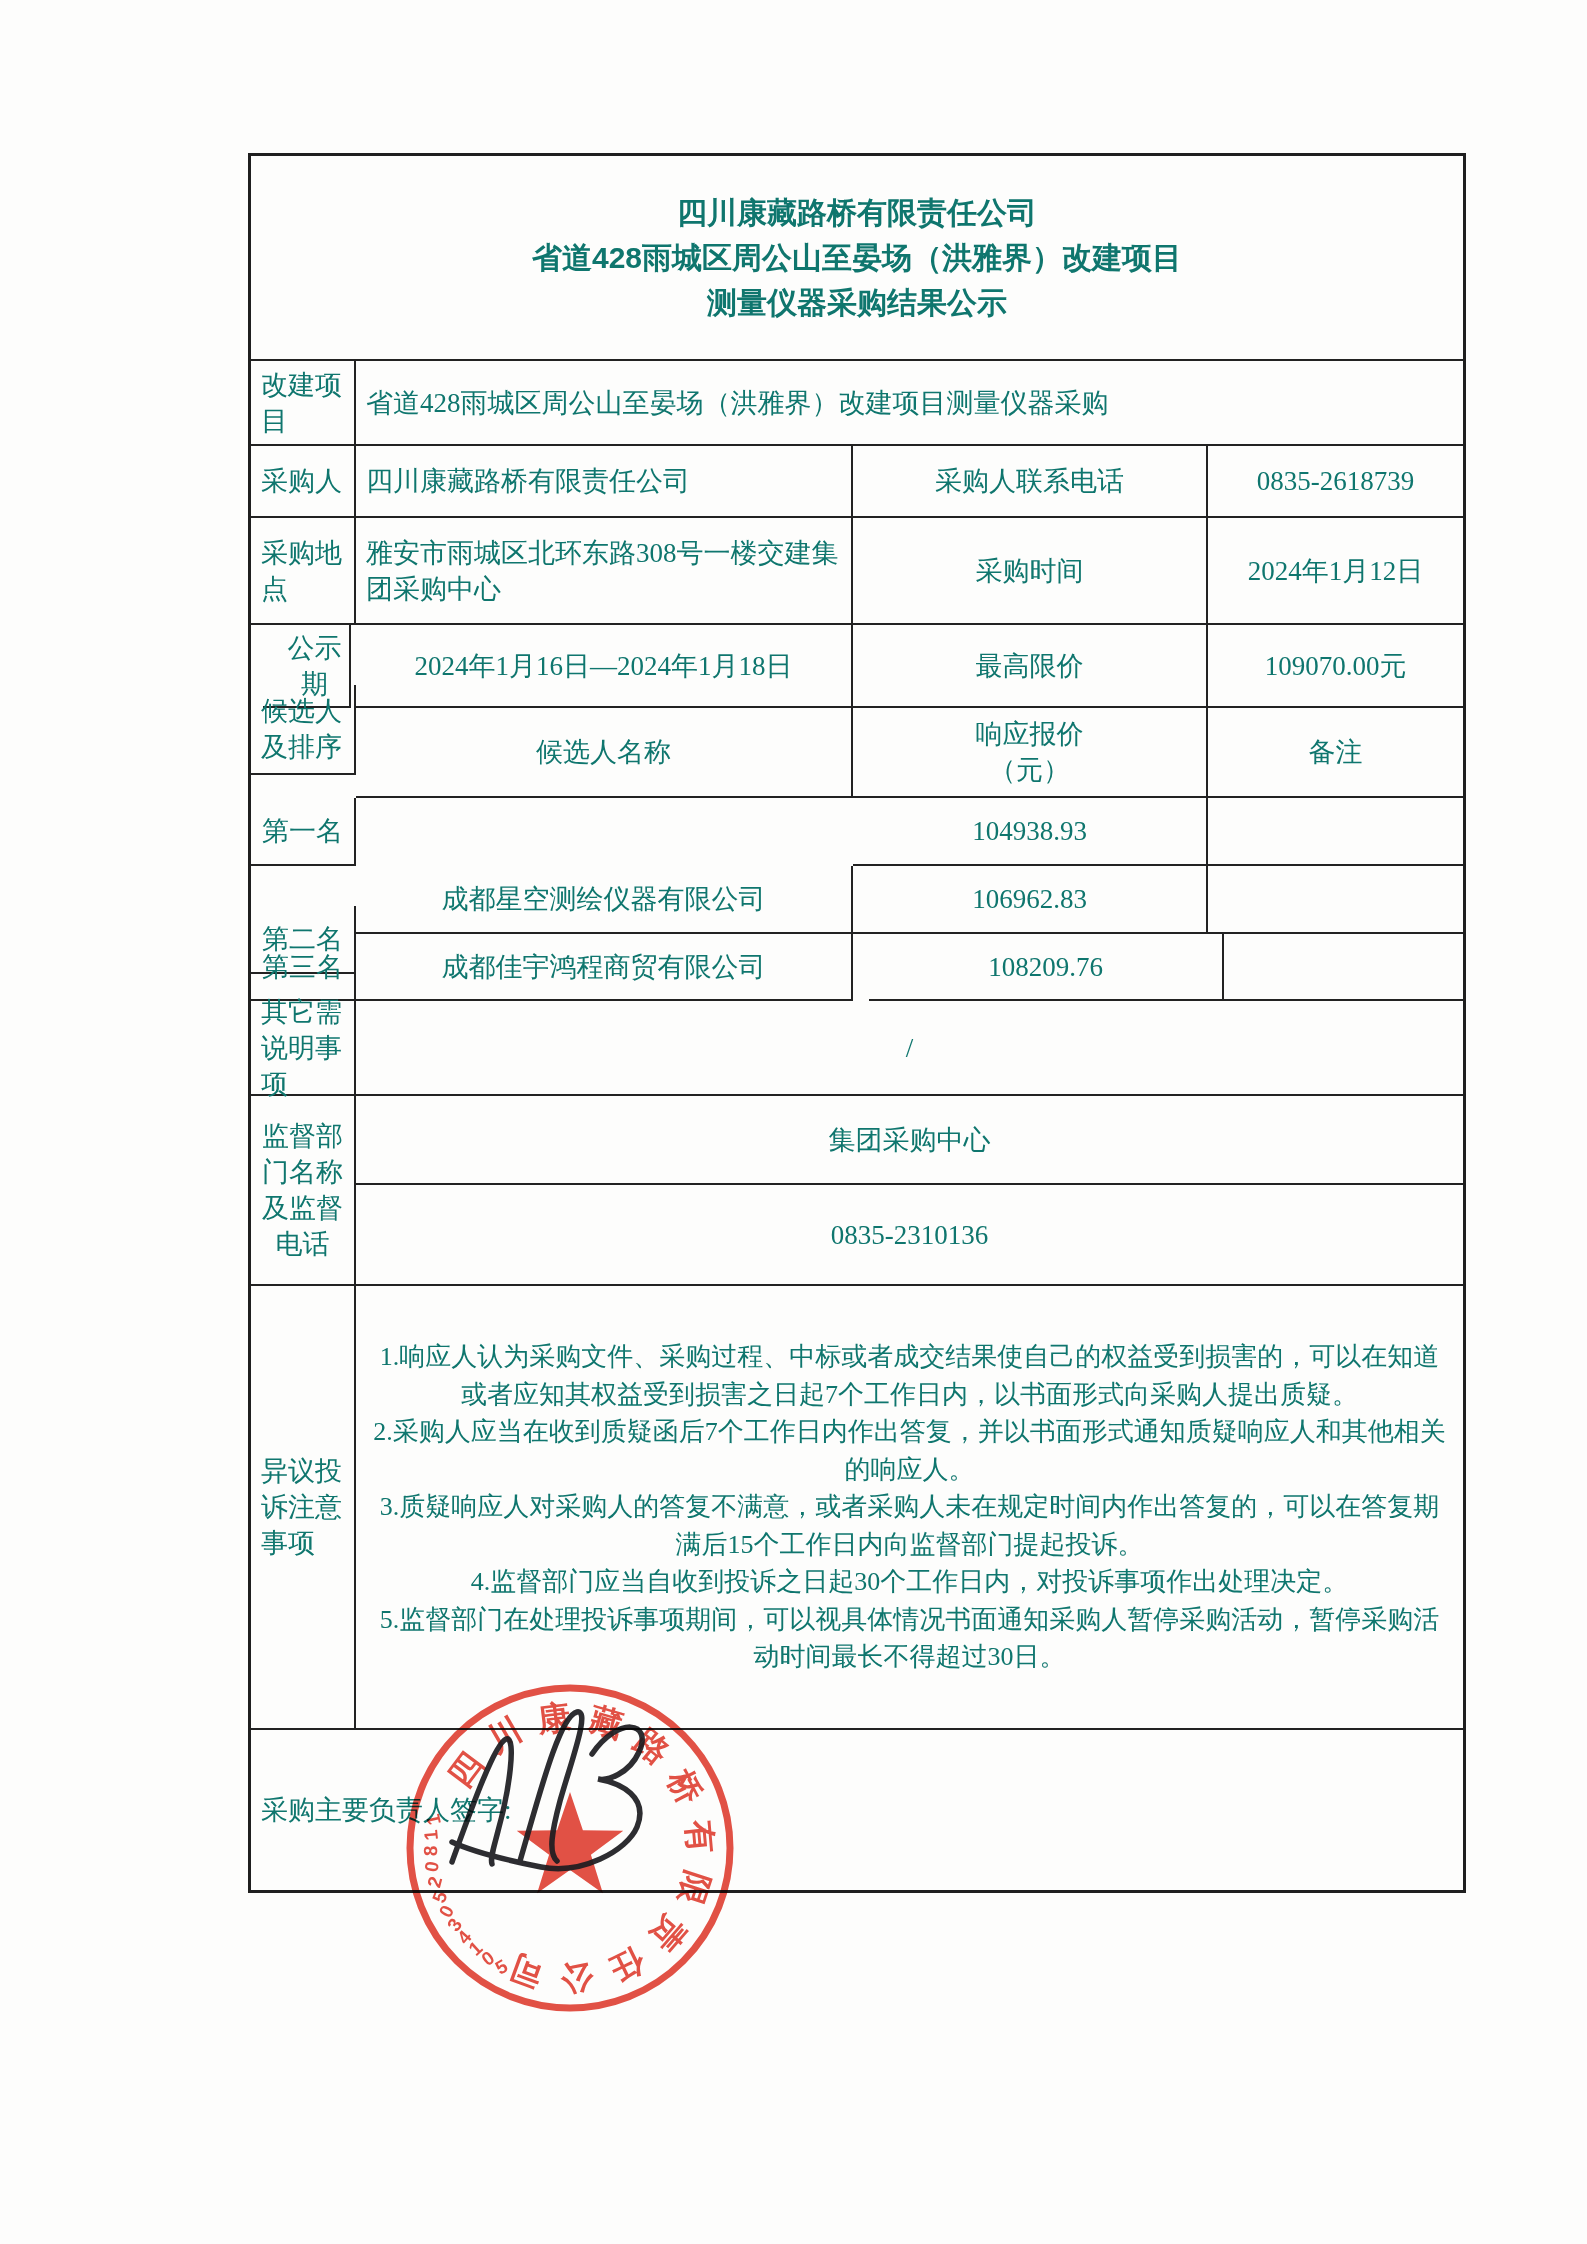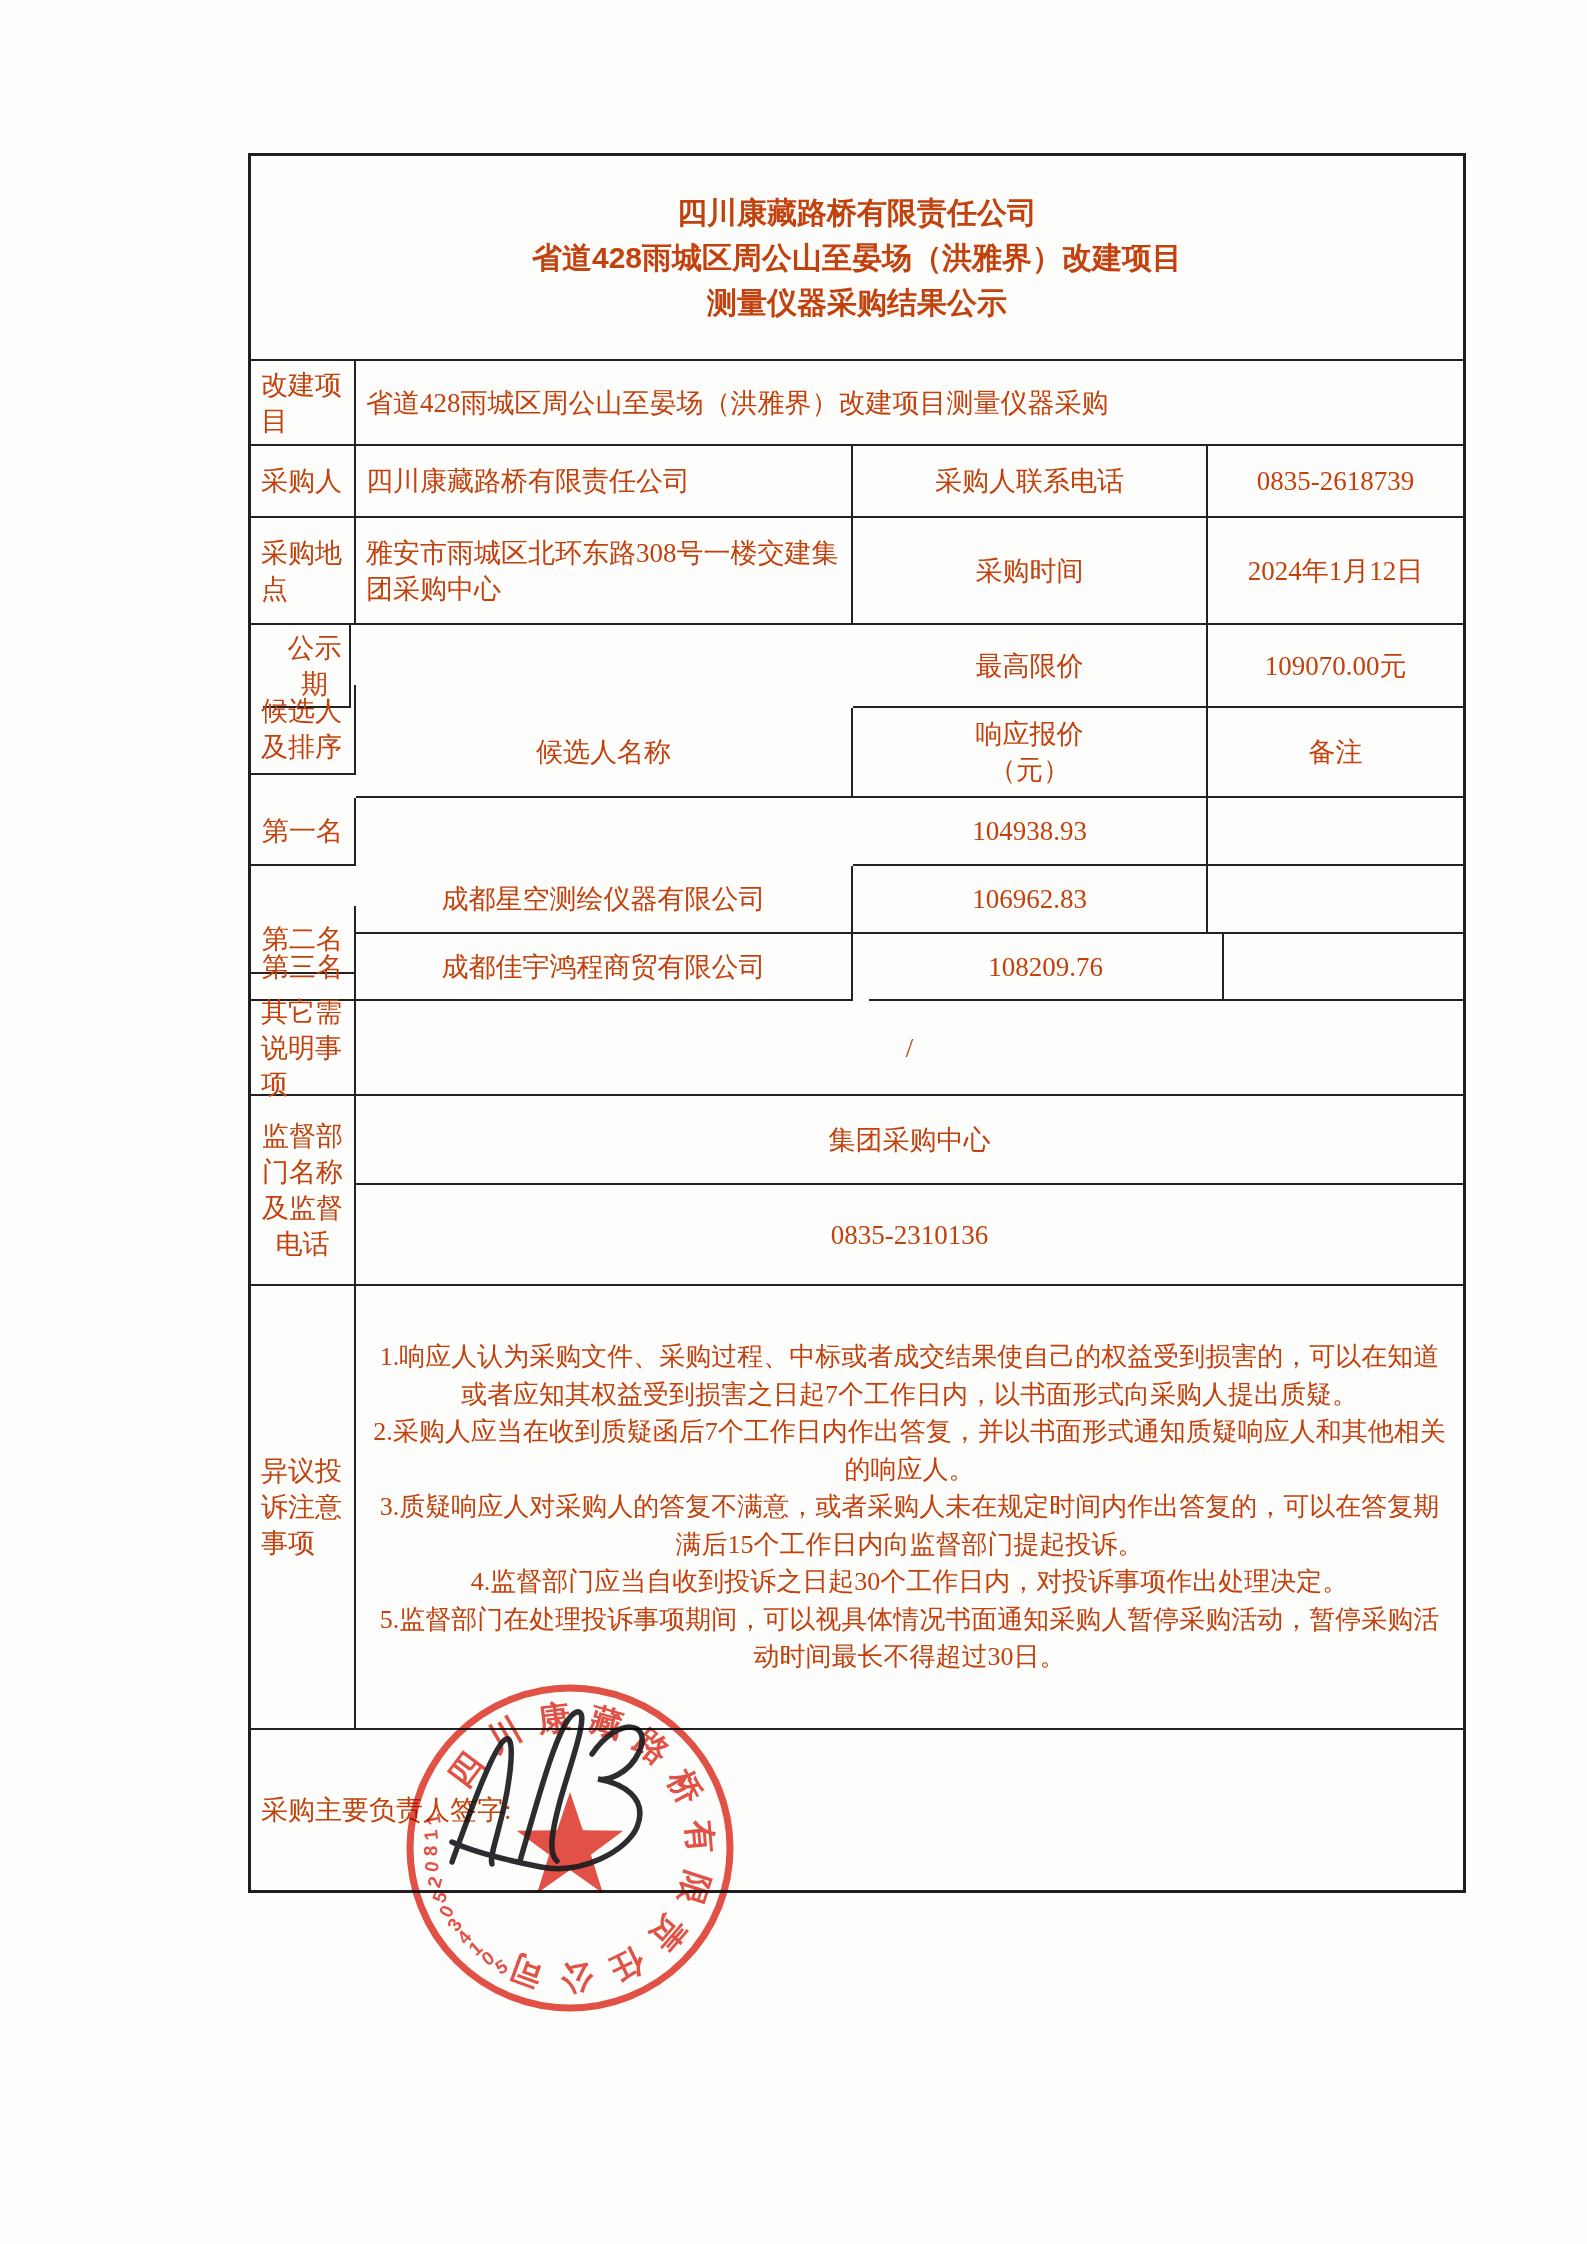--- a/index.html
+++ b/index.html
@@ -1,18 +1,18 @@
 <!DOCTYPE html>
 <html><head>
 <meta charset="utf-8">
 <style>
   html,body{margin:0;padding:0;background:#9a9a9a;}
   .page{
     position:relative;width:1587px;height:2244px;background:#fdfdfc;
-    font-family:"Liberation Serif","DejaVu Serif",serif;color:#c2410c;
+    font-family:"Liberation Serif","DejaVu Serif",serif;color:#0f766e;
     overflow:hidden;margin:0 auto;
   }
   .doc-table{
     position:absolute;left:248px;top:153px;width:1212px;height:1734px;
     border:3px solid #1f1f1f;box-sizing:content-box;
   }
   .cell{
     position:absolute;box-sizing:border-box;
     display:flex;align-items:center;
     font-size:27px;line-height:36px;
@@ -56,20 +56,21 @@
     <div class="cell left" style="left:105px;top:290px;width:497px;height:72px;">四川康藏路桥有限责任公司</div>
     <div class="cell center" style="left:602px;top:290px;width:355px;height:72px;">采购人联系电话</div>
     <div class="cell center no-r" style="left:957px;top:290px;width:255px;height:72px;">0835-2618739</div>
 
     <div class="cell label-cell left" style="left:0;top:362px;width:105px;height:107px;">采购地点</div>
     <div class="cell left" style="left:105px;top:362px;width:497px;height:107px;">雅安市雨城区北环东路308号一楼交建集团采购中心</div>
     <div class="cell center" style="left:602px;top:362px;width:355px;height:107px;">采购时间</div>
     <div class="cell center no-r" style="left:957px;top:362px;width:255px;height:107px;">2024年1月12日</div>
 
     <div class="cell label-cell center" style="left:12px;top:469px;width:88px;height:83px;padding-left:23px;">公示期</div>
+    <div class="cell center" style="left:105px;top:469px;width:497px;height:83px;">2024年1月16日—2024年1月18日</div>
     <div class="cell center" style="left:602px;top:469px;width:355px;height:83px;">最高限价</div>
     <div class="cell center no-r" style="left:957px;top:469px;width:255px;height:83px;">109070.00元</div>
 
     <div class="cell label-cell left" style="left:0;top:529px;width:105px;height:90px;">候选人及排序</div>
     <div class="cell center" style="left:105px;top:552px;width:497px;height:90px;">候选人名称</div>
     <div class="cell center" style="left:602px;top:552px;width:355px;height:90px;flex-direction:column;">
       <div>响应报价</div>
       <div>（元）</div>
     </div>
     <div class="cell center no-r" style="left:602px;top:552px;width:0;height:0;border:none;"></div>

